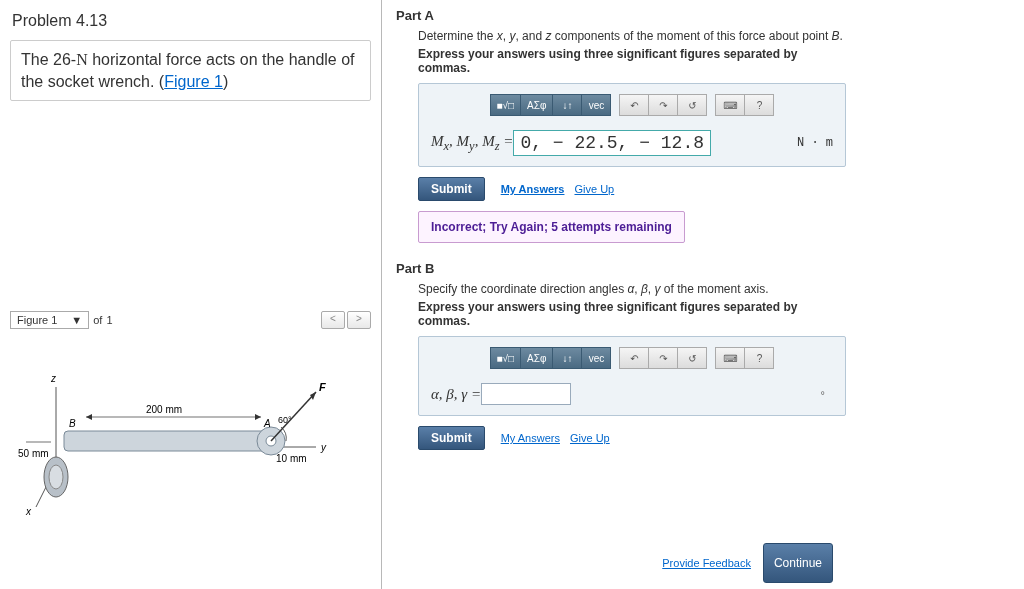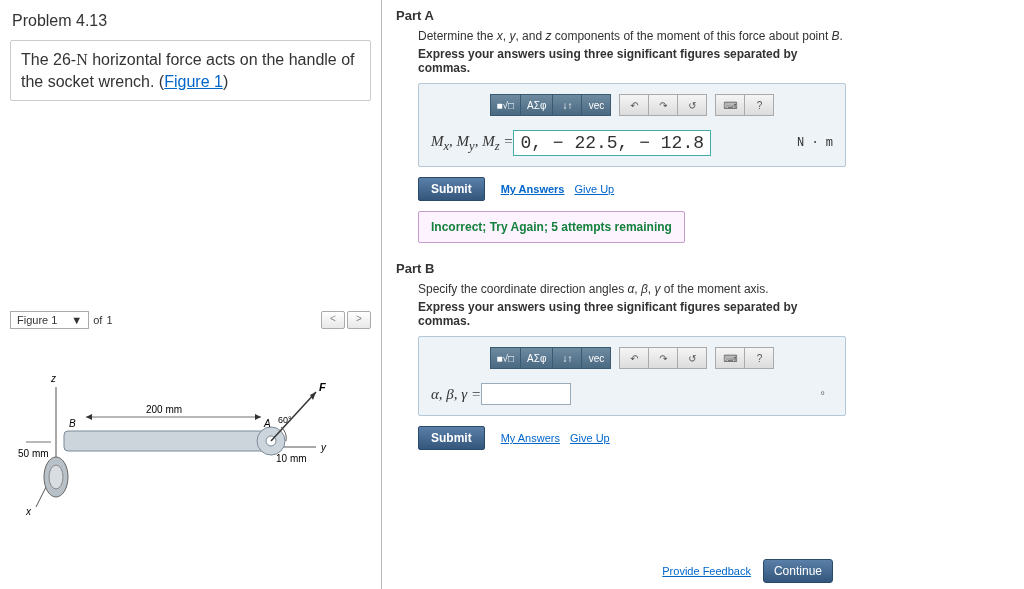--- a/index.html
+++ b/index.html
@@ -28,23 +28,23 @@
   .tb-gap { width: 8px; }
   .ans-row { display: flex; align-items: center; gap: 0; font-family: 'Times New Roman', serif; font-size: 15px; }
   .ans-label { font-style: italic; }
   .ans-input { border: 1px solid #4aa; padding: 2px 6px; font-family: Liberation Mono, monospace; font-size: 18px; min-width: 160px; min-height: 24px; background: #fff; display: inline-block; }
   .ans-input-empty { border: 1px solid #9ab; background: #fff; min-width: 90px; min-height: 22px; display: inline-block; }
   .unit { margin-left: auto; font-family: Liberation Mono, monospace; font-size: 12px; }
   .submit-row { display: flex; align-items: center; gap: 16px; margin: 10px 0 0 22px; }
   .submit-btn { background: linear-gradient(#5a7fa8,#34567c); color: #fff; border: 1px solid #2a4a6c; padding: 4px 12px; font-size: 12px; font-weight: bold; border-radius: 2px; }
   .link { color: #0066cc; text-decoration: underline; font-size: 11px; cursor: pointer; }
   .link-bold { font-weight: bold; }
-  .feedback-box { border: 1px solid #c89bd0; background: #fdf3ff; padding: 8px 12px; margin: 10px 0 14px 22px; color: #15803d; font-size: 12px; font-weight: bold; display: inline-block; border-radius: 2px; }
+  .feedback-box { border: 1px solid #c89bd0; background: #fdf3ff; padding: 8px 12px; margin: 10px 0 14px 22px; color: #4c1d95; font-size: 12px; font-weight: bold; display: inline-block; border-radius: 2px; }
   .footer-row { position: absolute; bottom: 6px; right: 27px; display: flex; align-items: center; gap: 12px; }
-  .continue-btn { background: linear-gradient(#5a7fa8,#34567c); color: #fff; border: 1px solid #2a4a6c; padding: 4px 10px; font-size: 12px; border-radius: 3px; }
+  .continue-btn { background: linear-gradient(#5a7fa8,#34567c); color: #fff; border: 1px solid #2a4a6c; padding: 12px 10px; font-size: 12px; border-radius: 3px; }
   .deg-symbol { position: absolute; right: 20px; top: 52px; font-size: 11px; color: #666;}
 </style>
 </head>
 <body>
 
 <div class="page">
 
   <div class="left-col">
     <div class="problem-title">Problem 4.13</div>
     <div class="desc-box">

